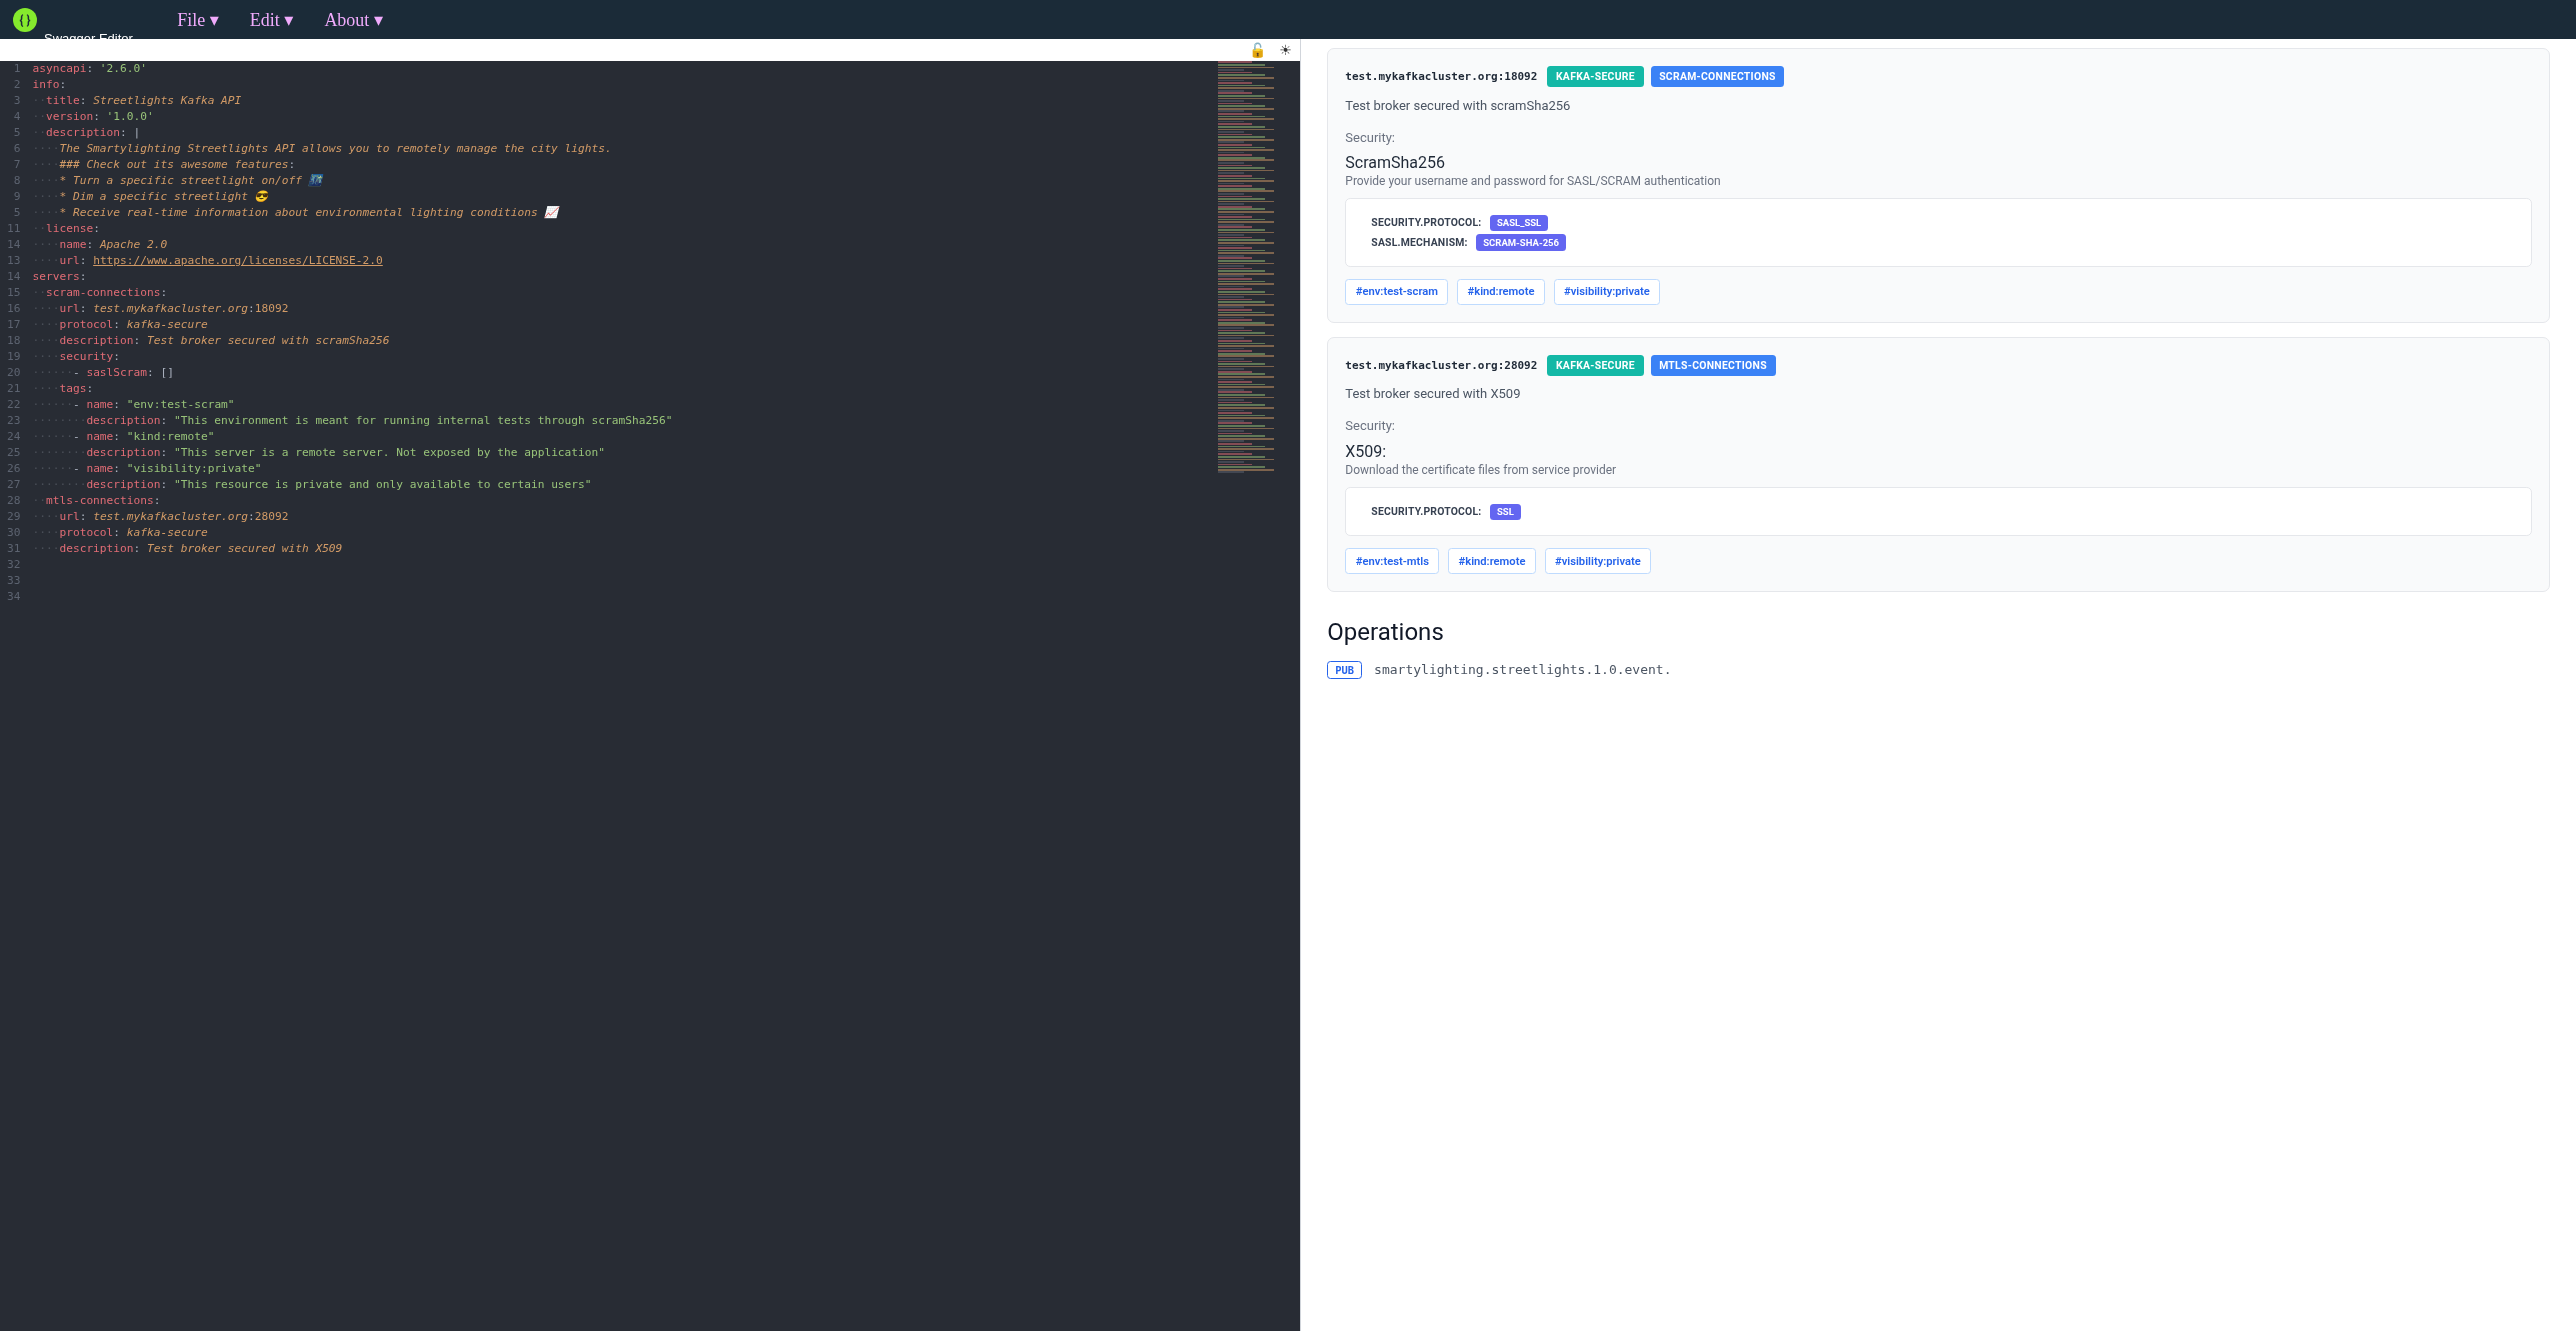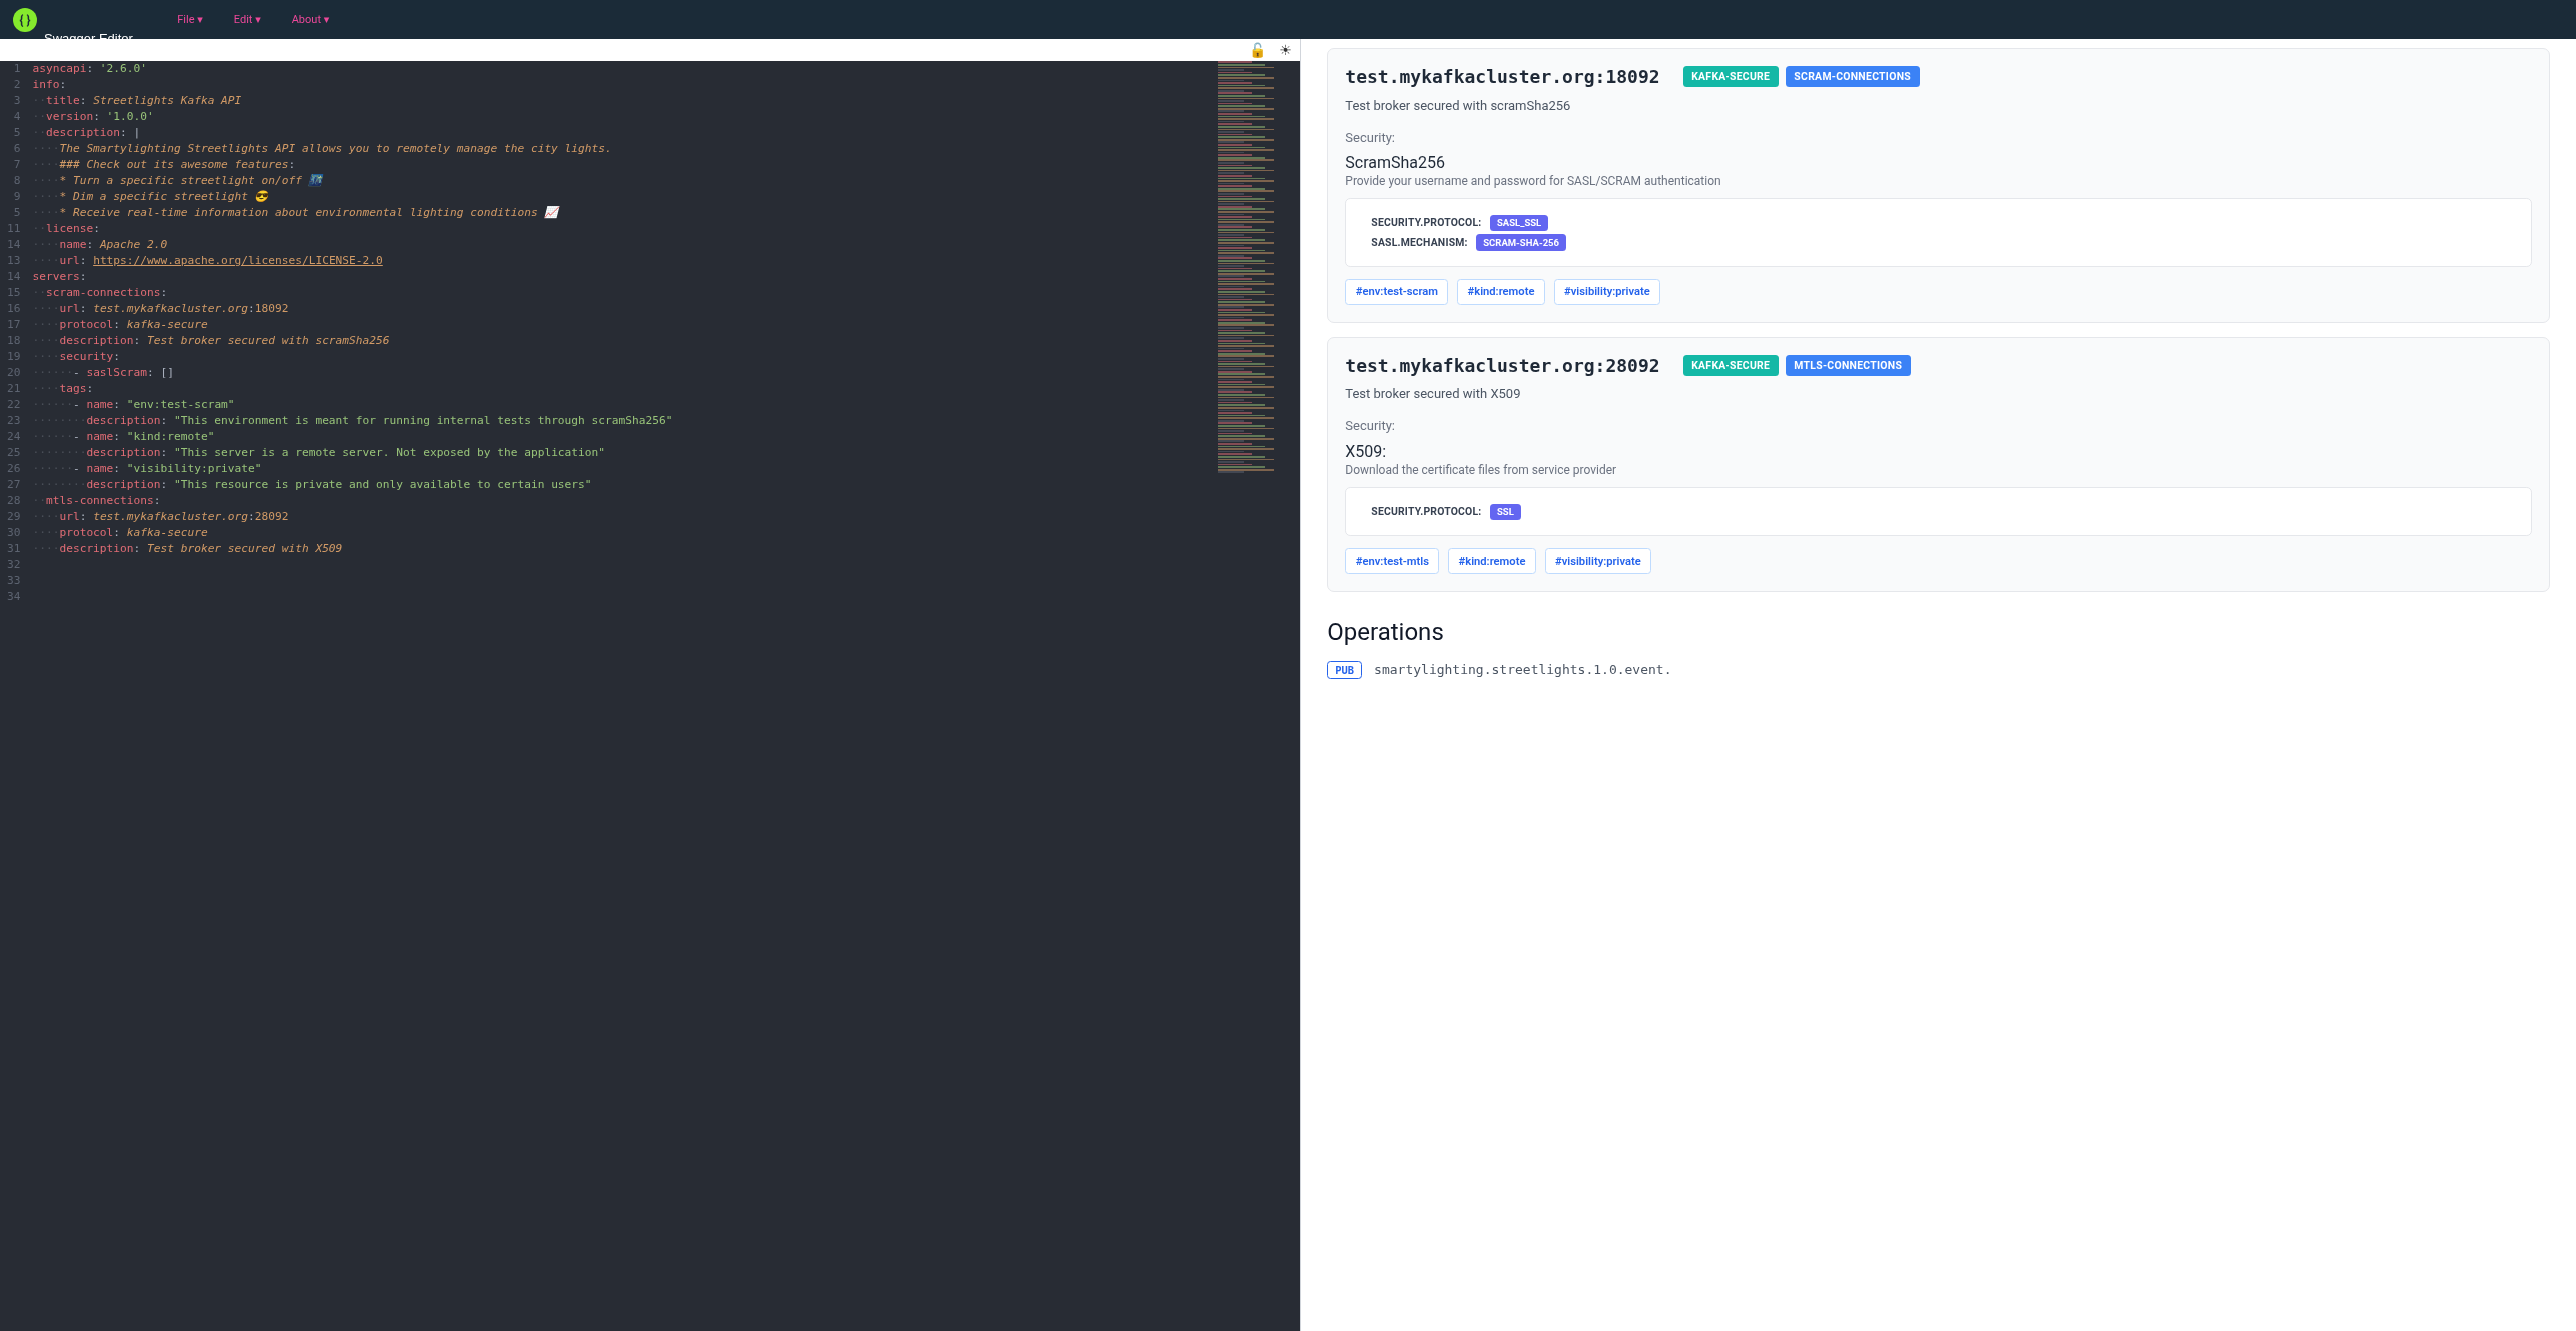--- a/index.html
+++ b/index.html
@@ -3,21 +3,21 @@
 <meta charset="utf-8">
 <style>
 * { margin: 0; padding: 0; box-sizing: border-box; }
 body { font-family: -apple-system, BlinkMacSystemFont, "Segoe UI", Roboto, sans-serif; background: #fff; overflow: hidden; }
 
 .header { background: #1b2b38; height: 39px; display: flex; align-items: center; padding: 0 13px; color: #fff; }
 .logo-wrap { display: flex; align-items: center; margin-right: 26px; }
 .logo-icon { width: 24px; height: 24px; background: #85ea2d; border-radius: 50%; display: flex; align-items: center; justify-content: center; font-weight: bold; color: #1b2b38; font-size: 12px; margin-right: 7px; }
 .logo-text { font-size: 13px; font-family: sans-serif; margin-top: 43px; }
 .logo-text small { display: block; font-size: 6px; opacity: 0.8; letter-spacing: 0.4px; }
-.menu-item { color: #ec4899; padding: 0 15.5px; cursor: pointer; font-size: 11px; }
+.menu-item { color: #f0abfc; padding: 0 15.5px; cursor: pointer; font-size: 18px; font-family: Liberation Serif, serif; }
 
 .main { display: flex; height: calc(100vh - 39px); }
 .editor-pane { width: 50.5%; display: flex; flex-direction: column; background: #282c34; position: relative; }
 .editor-toolbar { background: #fff; height: 21.6px; display: flex; justify-content: flex-end; align-items: center; padding: 0 8.6px; gap: 12px; color: #333; font-size: 14px; }
 .editor-toolbar span { cursor: pointer; }
 .code-area { flex: 1; display: flex; font-family: "Consolas","Menlo",monospace; font-size: 11.2px; line-height: 16px; position: relative; overflow: hidden; }
 .gutter { color: #5c6370; text-align: right; padding: 0 12px 0 7px; user-select: none; }
 .code-lines { flex: 1; color: #abb2bf; white-space: pre-wrap; word-break: break-all; padding-right: 95px; }
 .tok-key { color: #e06c75; }
 .tok-str { color: #98c379; }
@@ -26,21 +26,21 @@
 .tok-dash { color: #abb2bf; }
 .tok-plain { color: #d19a66; font-style: italic; }
 .tok-url { color: #d19a66; text-decoration: underline; }
 .indent { opacity: 0.25; }
 .minimap { position: absolute; top: 0; right: 0; width: 86px; height: 100%; background: #282c34; opacity: 0.5; overflow: hidden; }
 .minimap-line { height: 1.7px; margin: 0.9px 3.5px; background: #5c6370; }
 .mm-a{background:#e06c75;width:40%}.mm-b{background:#98c379;width:55%}.mm-c{background:#d19a66;width:65%}.mm-d{background:#5c6370;width:30%}
 
 .preview-pane { width: 49.5%; overflow-y: auto; background: #fff; padding: 8.6px 26px 0 26px; }
 .server-card { border: 0.9px solid #e5e7eb; border-radius: 7px; padding: 17px; margin-bottom: 14px; background: #f9fafb; }
-.server-url { font-family: monospace; font-size: 18px; font-weight: 600; color: #1f2937; margin-right: 16px; }
+.server-url { font-family: monospace; font-size: 11px; font-weight: 600; color: #1f2937; margin-right: 3px; }
 .server-head { display: flex; align-items: center; flex-wrap: wrap; gap: 7px; margin-bottom: 10.4px; }
 .badge { display: inline-block; padding: 4.3px 8.6px; border-radius: 3.5px; font-size: 10.4px; font-weight: 700; color: #fff; letter-spacing: 0.3px; }
 .badge-teal { background: #14b8a6; }
 .badge-blue { background: #3b82f6; }
 .server-desc { color: #4b5563; font-size: 13px; margin-bottom: 17px; }
 .sec-label { color: #6b7280; font-size: 13px; margin-bottom: 8.6px; }
 .sec-name { color: #1f2937; font-size: 16px; margin-bottom: 1.7px; }
 .sec-help { color: #6b7280; font-size: 12px; margin-bottom: 10.4px; }
 .kv-box { border: 0.9px solid #e5e7eb; background: #fff; border-radius: 5.2px; padding: 12px 25px; margin-bottom: 12px; }
 .kv-row { display: flex; align-items: center; gap: 8.6px; margin: 3.5px 0; }

